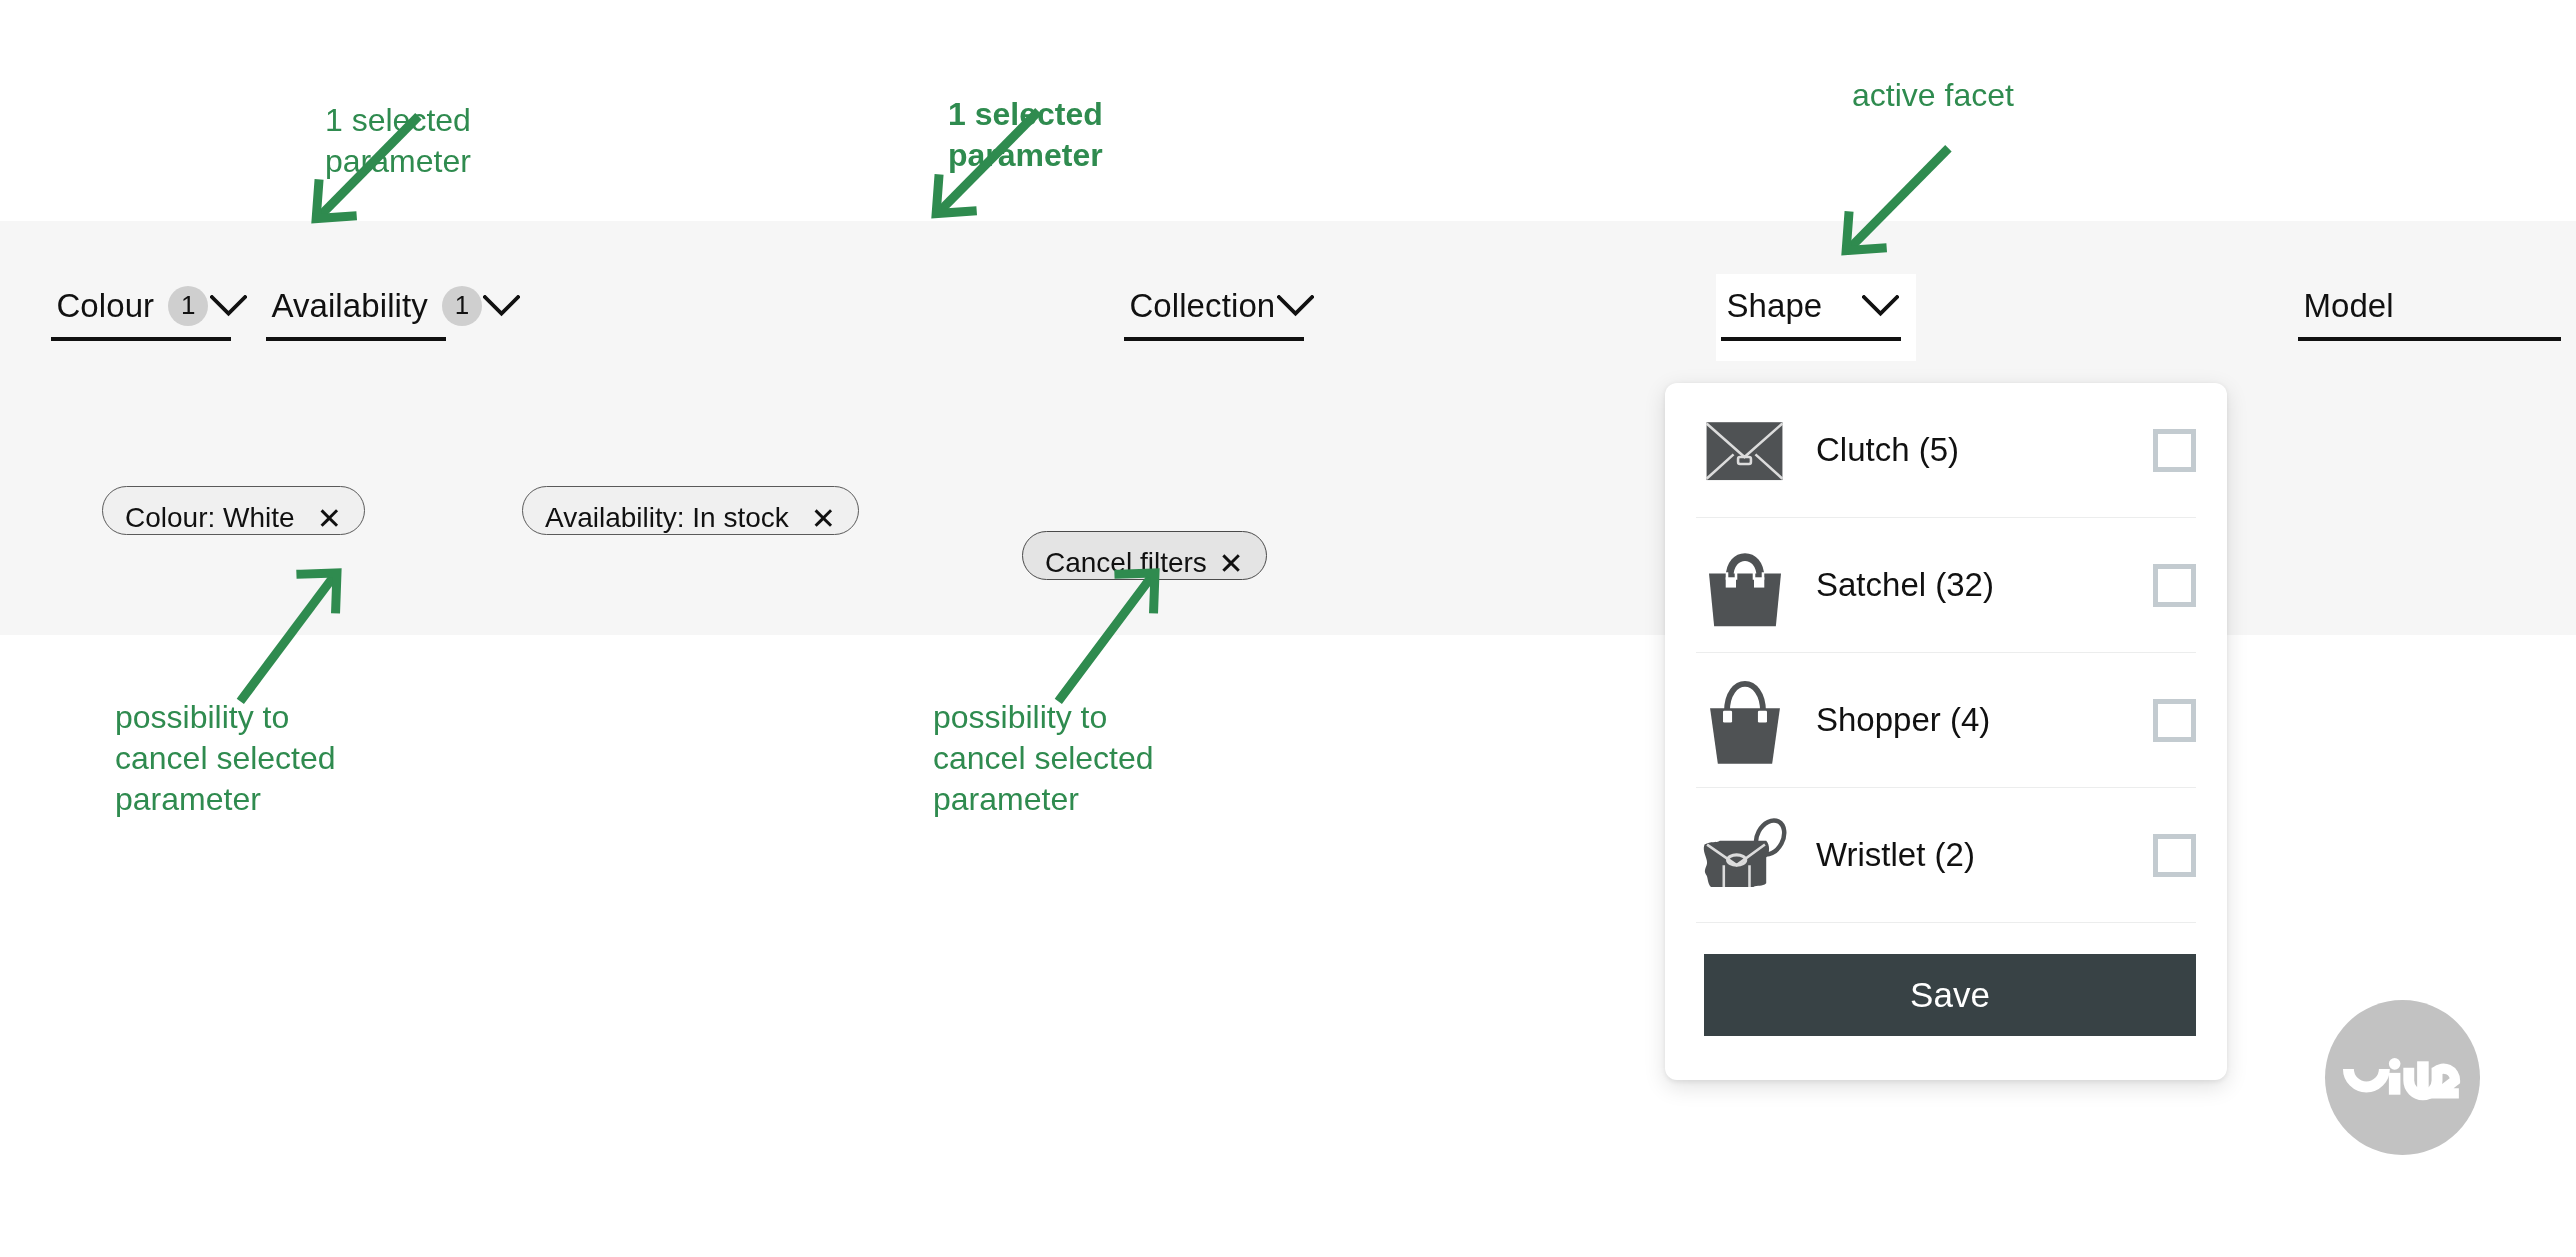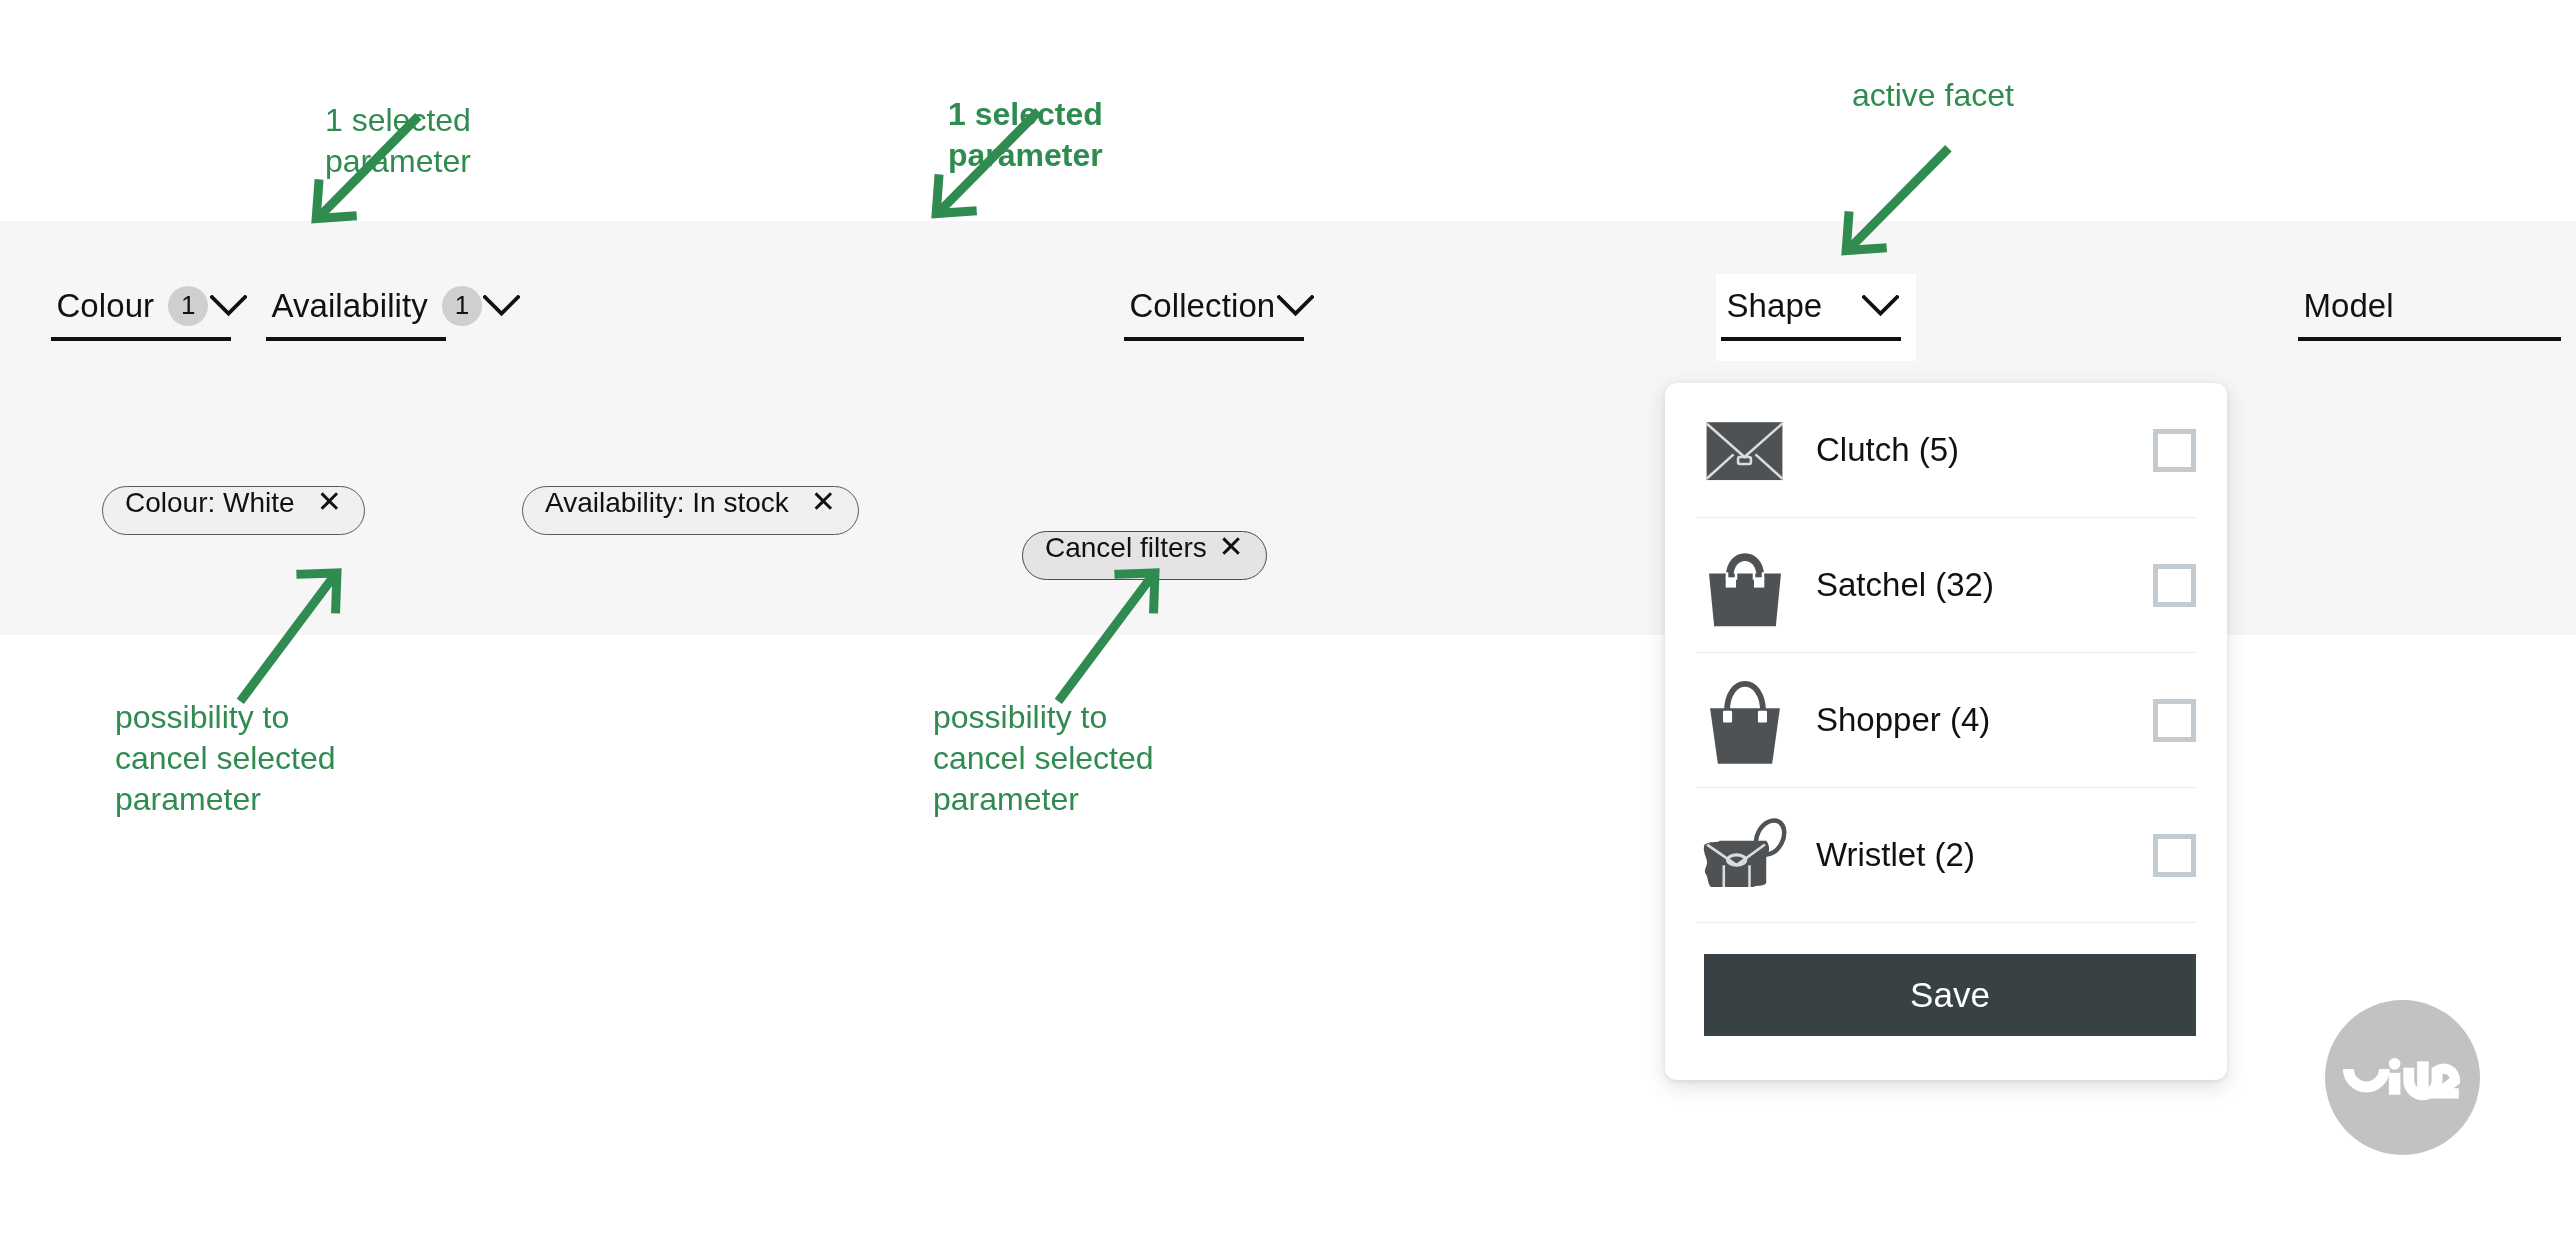--- a/index.html
+++ b/index.html
@@ -73,21 +73,21 @@
     height: 3.9px;
     background: #111111;
     width: 100%;
   }
   .facet.active { background: #ffffff; }
 
   
   .chip {
     position: absolute;
     display: inline-flex;
-    align-items: flex-start;
+    align-items: flex-end;
     height: 49px;
     padding: 0 22px;
     border: 1.9px solid #5a5a5a;
     border-radius: 26px;
     background: #f0f0f0;
     white-space: nowrap;
   }
   .chip-label {
     font-size: 28px;
     color: #111111;

